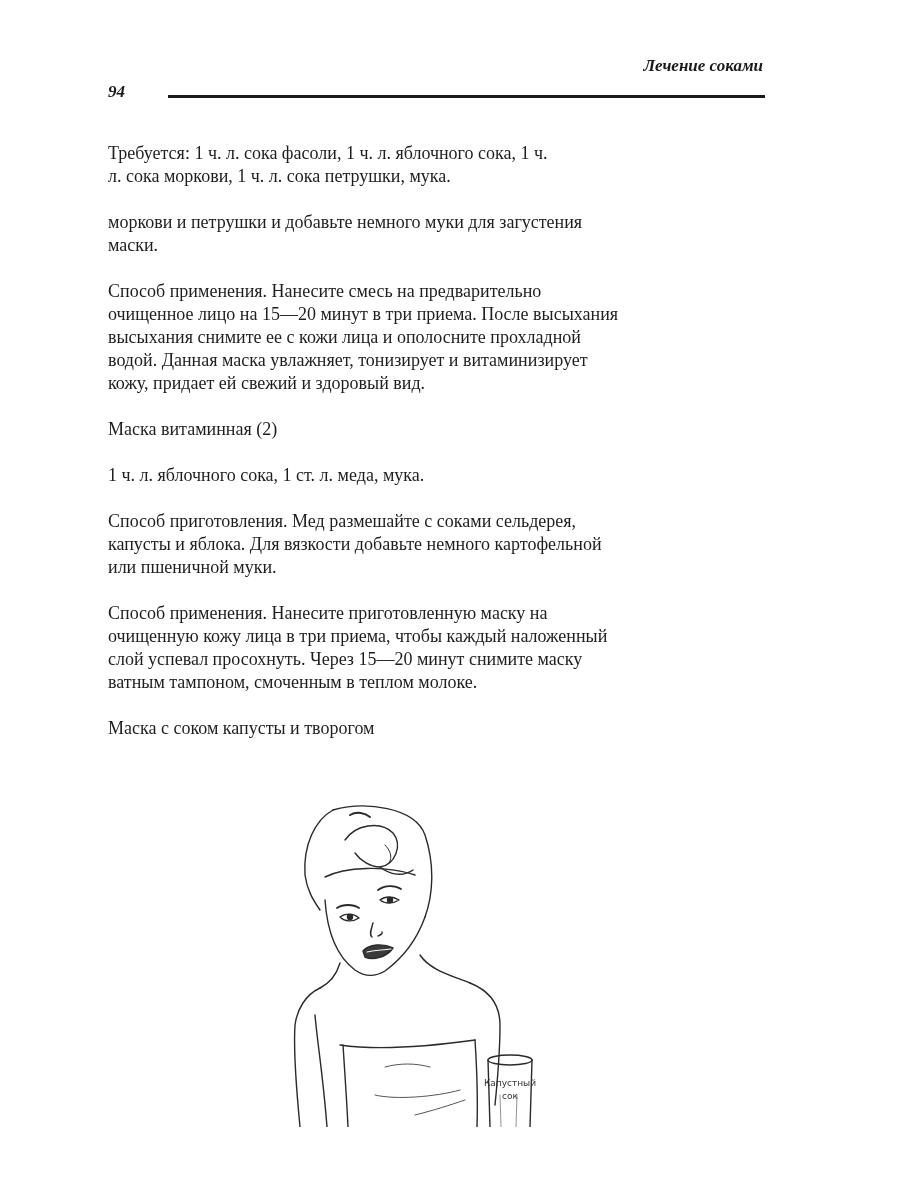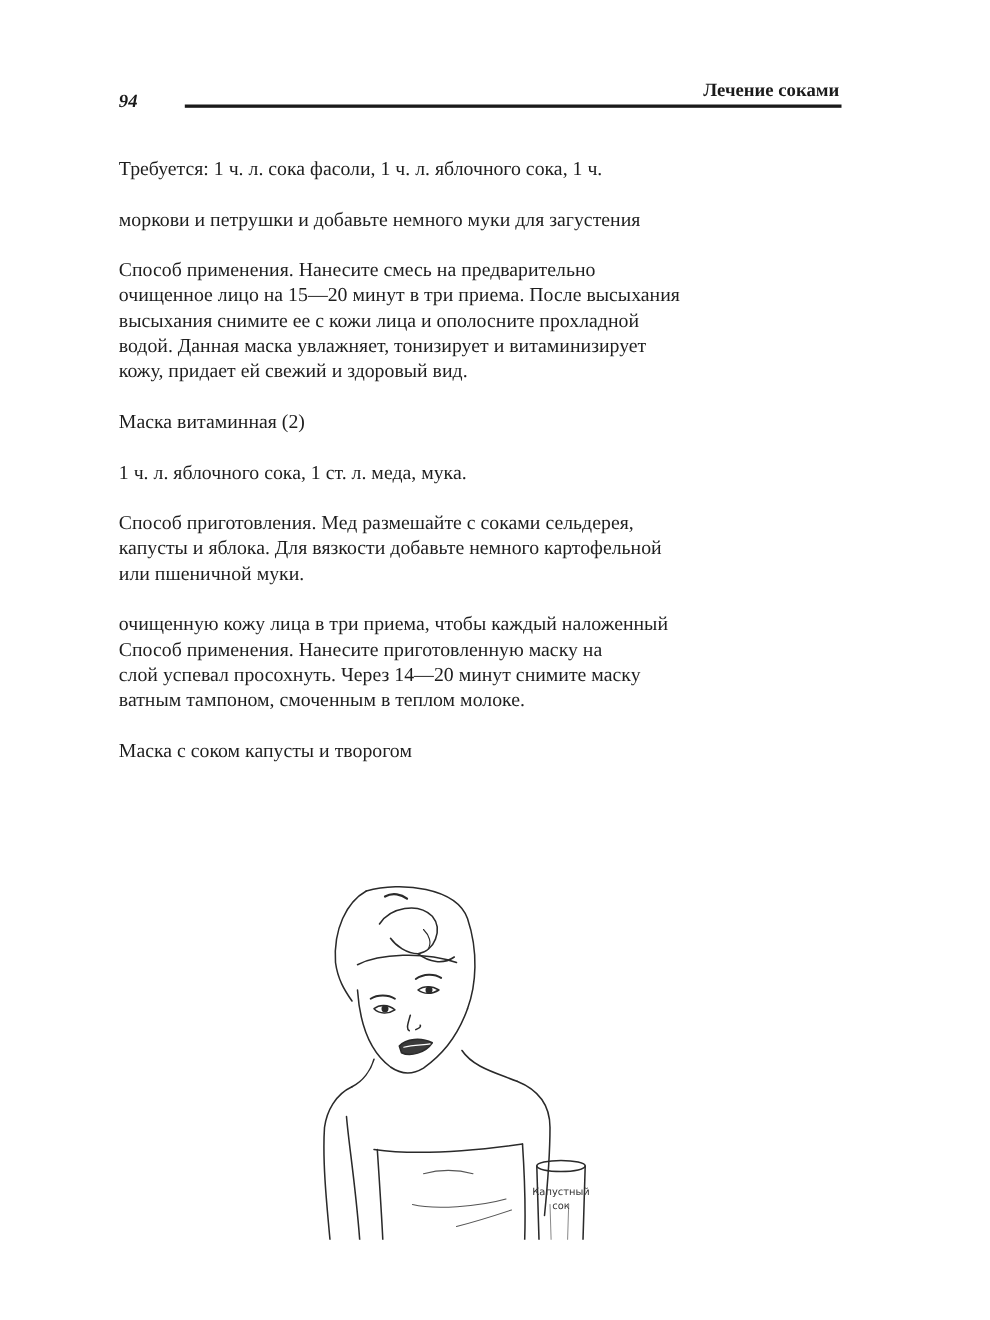--- a/index.html
+++ b/index.html
@@ -1,60 +1,62 @@
 <!DOCTYPE html>
 <html><head>
 <meta charset="utf-8">
 <style>
   html, body { margin: 0; padding: 0; background: #ffffff; }
   body { width: 900px; height: 1200px; position: relative; overflow: hidden; font-family: "Liberation Serif", serif; color: #1e1e1e; }
   .page-num { position: absolute; left: 108px; top: 82px; font-size: 17px; font-weight: bold; font-style: italic; color: #1a1a1a; }
-  .running-head { position: absolute; right: 137px; top: 72px; font-size: 17px; font-weight: bold; color: #1a1a1a; }
+  .running-head { position: absolute; right: 137px; top: 56px; font-size: 17px; font-style: italic; font-weight: bold; color: #1a1a1a; }
   .head-rule { position: absolute; left: 168px; top: 95px; width: 597px; height: 3px; background: #1a1a1a; }
   .body-text { position: absolute; left: 108px; top: 142px; width: 600px; font-size: 18px; line-height: 23px; }
   .para { margin: 0 0 23px 0; }
   .line { display: block; white-space: nowrap; }
   .illustration { position: absolute; left: 285px; top: 805px; width: 270px; height: 322px; }
 </style>
 </head>
 <body>
 
 <div class="page-num">94</div>
 <div class="running-head">Лечение соками</div>
 <div class="head-rule"></div>
 
 <div class="body-text">
   <p class="para">
     <span class="line">Требуется: 1 ч. л. сока фасоли, 1 ч. л. яблочного сока, 1 ч.</span>
+    <span class="line">л. сока моркови, 1 ч. л. сока петрушки, мука.</span>
   </p>
   <p class="para">
     <span class="line">моркови и петрушки и добавьте немного муки для загустения</span>
+    <span class="line">маски.</span>
   </p>
   <p class="para">
     <span class="line">Способ применения. Нанесите смесь на предварительно</span>
     <span class="line">очищенное лицо на 15—20 минут в три приема. После высыхания</span>
     <span class="line">высыхания снимите ее с кожи лица и ополосните прохладной</span>
     <span class="line">водой. Данная маска увлажняет, тонизирует и витаминизирует</span>
     <span class="line">кожу, придает ей свежий и здоровый вид.</span>
   </p>
   <p class="para">
     <span class="line">Маска витаминная (2)</span>
   </p>
   <p class="para">
     <span class="line">1 ч. л. яблочного сока, 1 ст. л. меда, мука.</span>
   </p>
   <p class="para">
     <span class="line">Способ приготовления. Мед размешайте с соками сельдерея,</span>
     <span class="line">капусты и яблока. Для вязкости добавьте немного картофельной</span>
     <span class="line">или пшеничной муки.</span>
   </p>
   <p class="para">
+    <span class="line">Способ применения. Нанесите приготовленную маску на</span>
     <span class="line">очищенную кожу лица в три приема, чтобы каждый наложенный</span>
-    <span class="line">Способ применения. Нанесите приготовленную маску на</span>
-    <span class="line">слой успевал просохнуть. Через 14—20 минут снимите маску</span>
+    <span class="line">слой успевал просохнуть. Через 15—20 минут снимите маску</span>
     <span class="line">ватным тампоном, смоченным в теплом молоке.</span>
   </p>
   <p class="para">
     <span class="line">Маска с соком капусты и творогом</span>
   </p>
 </div>
 
 <div class="illustration">
   <svg width="270" height="322" viewBox="0 0 270 322" fill="none" stroke="#2a2a2a" stroke-width="1.4" stroke-linecap="round" stroke-linejoin="round">
 

